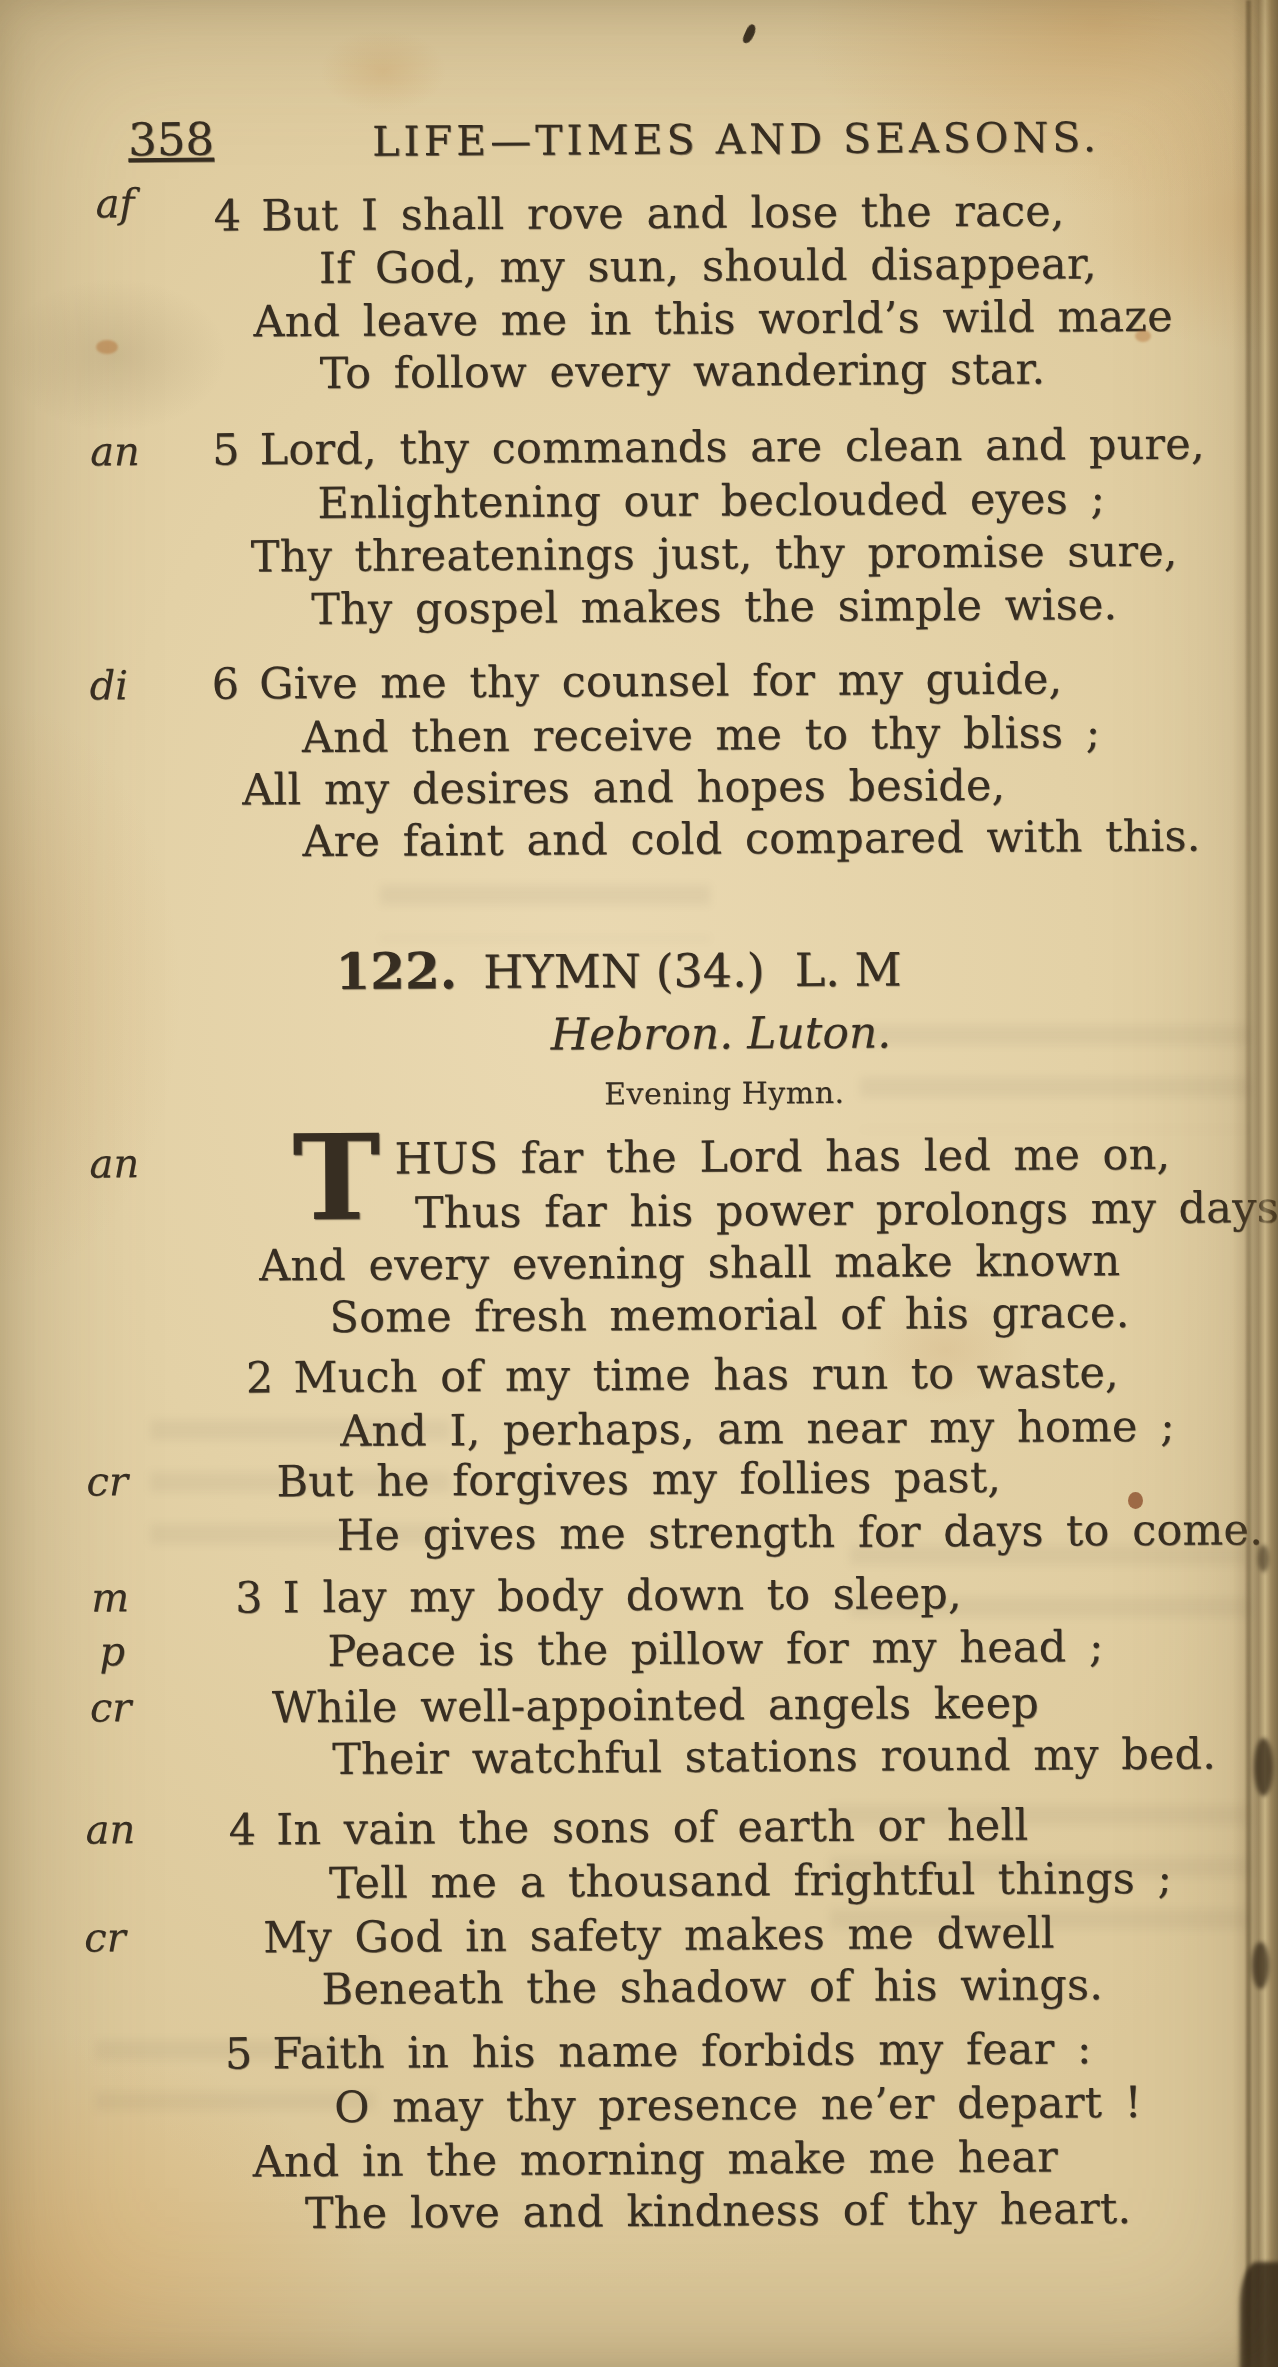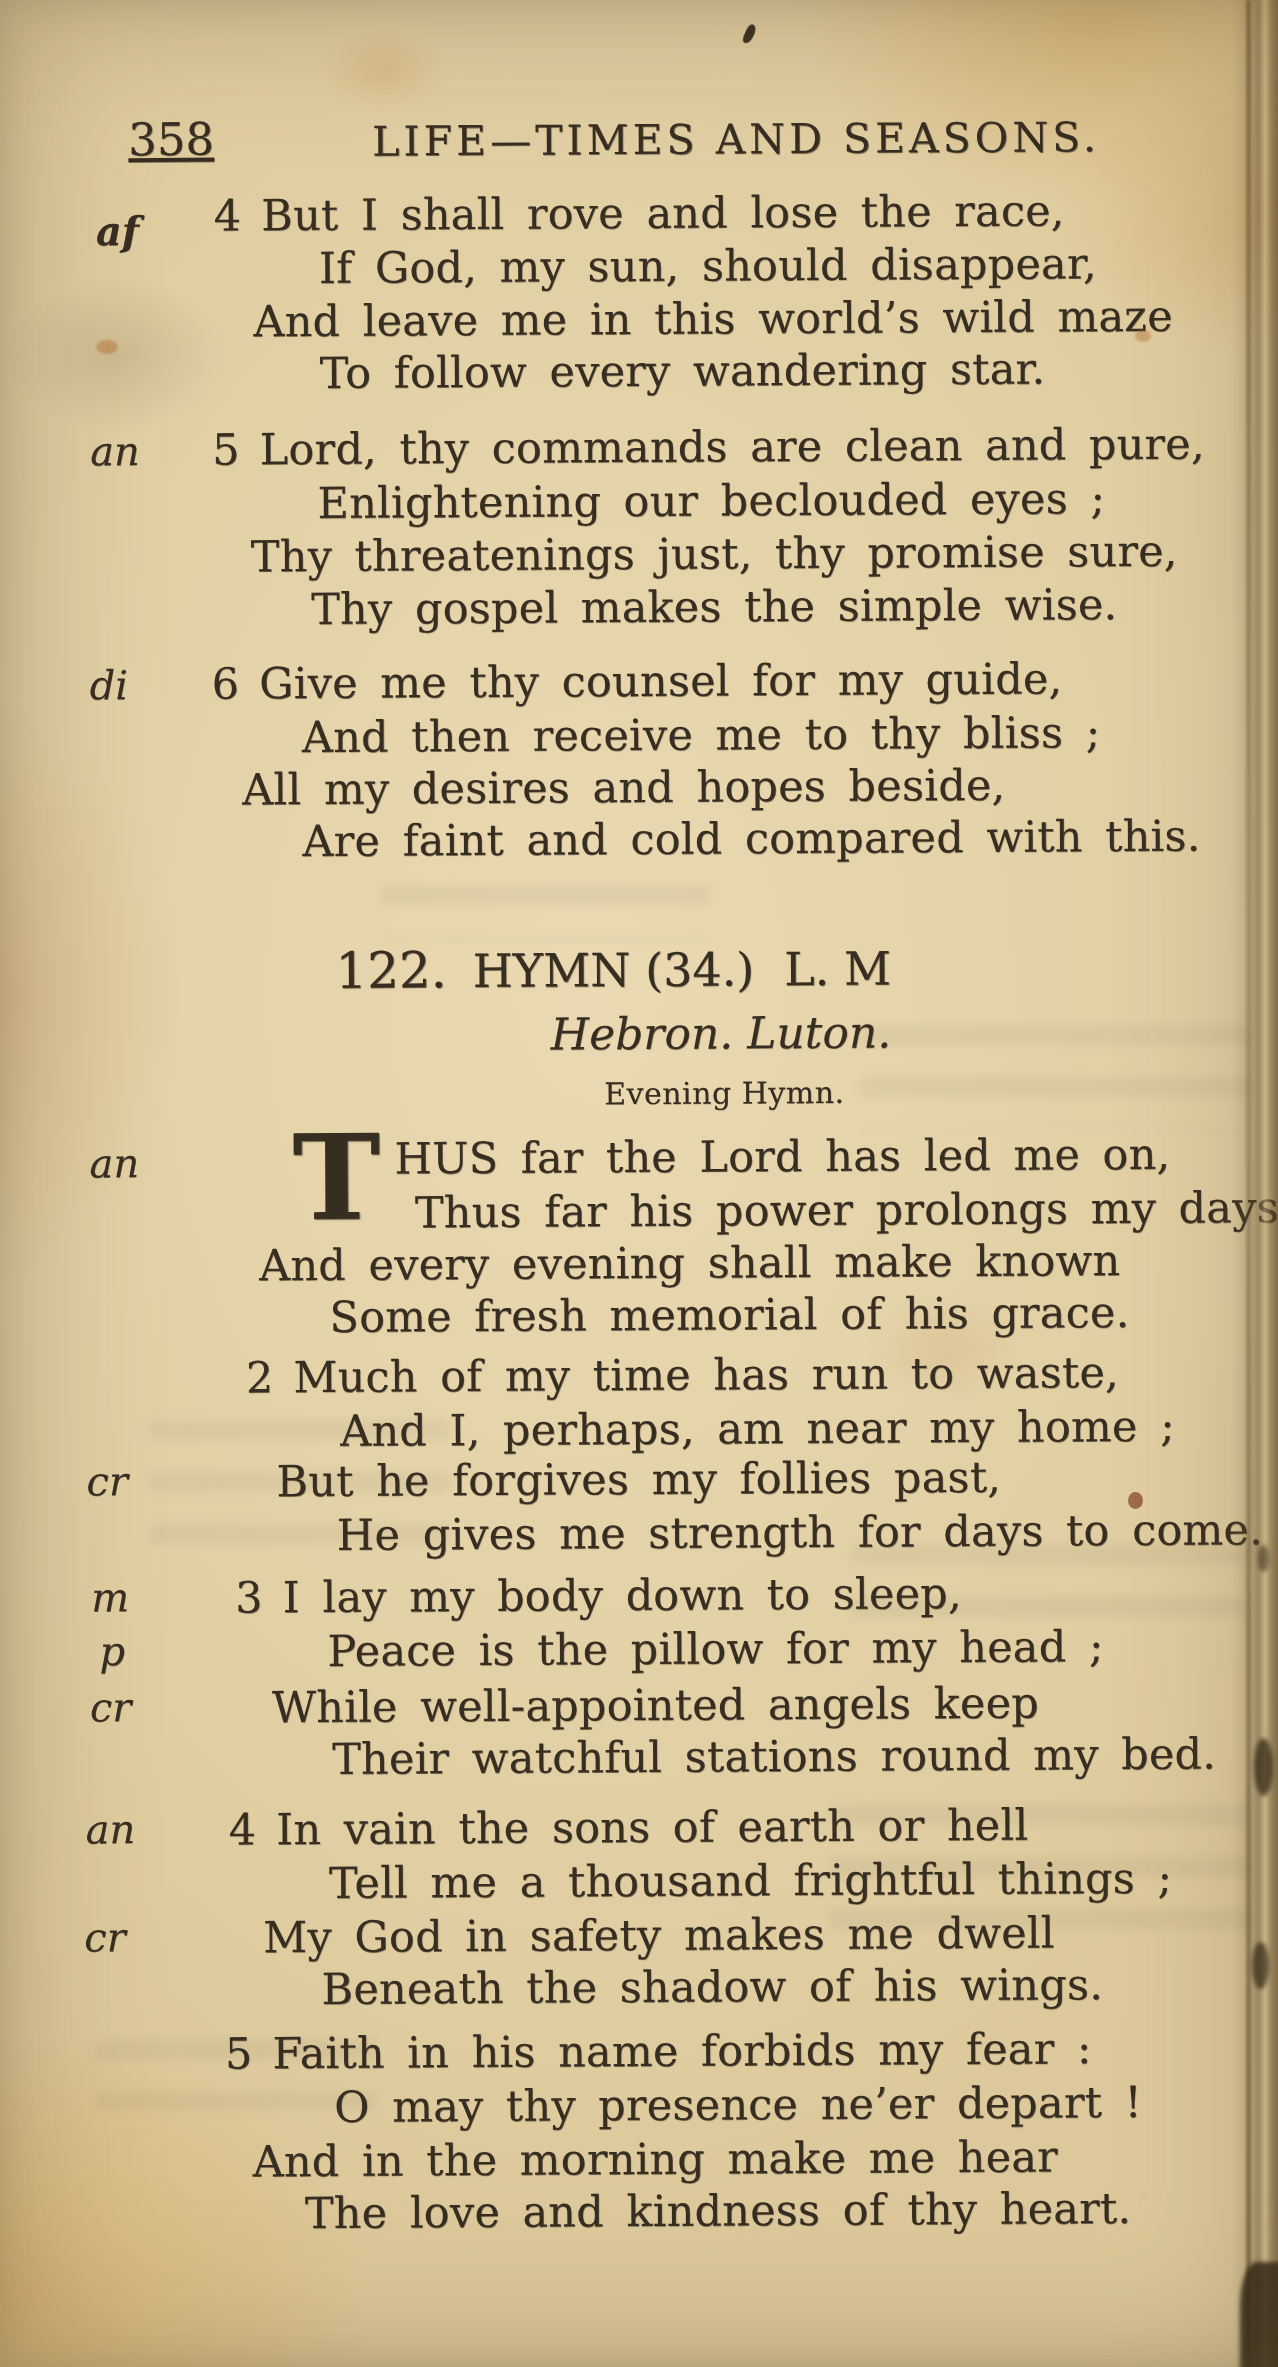--- a/index.html
+++ b/index.html
@@ -35,21 +35,21 @@
   .line{position:absolute;white-space:nowrap;font-size:43px;line-height:1;
     word-spacing:.20em;letter-spacing:.2px;
     text-shadow:.5px .7px .7px rgba(45,35,22,.55);}
   .vnum{display:inline-block;margin-right:20px;}
   .mlabel{position:absolute;font-style:italic;font-size:40px;line-height:1;
     text-shadow:.4px .6px .6px rgba(45,35,22,.5);}
   .pgnum{position:absolute;font-size:45px;text-shadow:.6px .8px .8px rgba(45,35,22,.55);}
   .runhead{position:absolute;font-size:41px;letter-spacing:4px;
     text-shadow:.8px .8px .8px rgba(45,35,22,.6);}
   .hymn-title{position:absolute;white-space:nowrap;}
-  .hymn-no{font-size:50px;font-weight:normal;margin-right:26px;
+  .hymn-no{font-size:50px;font-weight:bold;margin-right:26px;
     text-shadow:.8px .8px 1px rgba(40,30,18,.6);}
   .hymn-head{font-size:46px;margin-right:30px;text-shadow:.7px .8px .8px rgba(45,35,22,.6);}
   .hymn-meter{font-size:46px;text-shadow:.7px .8px .8px rgba(45,35,22,.6);}
   .tunes{position:absolute;font-style:italic;font-size:44px;
     text-shadow:.5px .7px .7px rgba(45,35,22,.5);}
   .subtitle{position:absolute;font-size:30px;letter-spacing:.5px;
     text-shadow:.4px .5px .5px rgba(45,35,22,.5);}
   .dropcap{position:absolute;font-size:118px;line-height:.82;font-weight:bold;
     text-shadow:1px 1px 1.2px rgba(40,30,18,.6);}
   .textlayer{position:absolute;inset:0;transform:rotate(-.35deg);transform-origin:640px 100px;}
@@ -66,21 +66,21 @@
   <div class="ghost" style="left:150px;top:1420px;width:300px;height:155px;"></div>
   <div class="ghost" style="left:850px;top:1545px;width:400px;height:95px;"></div>
   <div class="ghost" style="left:830px;top:1805px;width:420px;height:130px;"></div>
   <div class="ghost" style="left:95px;top:2040px;width:280px;height:70px;"></div>
 
   <div class="textlayer">
 
     <div class="pgnum" style="left:128px;top:110px;text-decoration:underline;">358</div>
     <div class="runhead" style="left:372px;top:116px;">LIFE—TIMES AND SEASONS.</div>
 
-    <div class="mlabel" style="left:95px;top:208px;font-weight:bold;">af</div>
+    <div class="mlabel" style="left:95px;top:180px;">af</div>
     <div class="mlabel" style="left:88px;top:428px;">an</div>
     <div class="mlabel" style="left:86px;top:662px;">di</div>
     <div class="mlabel" style="left:83px;top:1140px;">an</div>
     <div class="mlabel" style="left:78px;top:1458px;">cr</div>
     <div class="mlabel" style="left:82px;top:1574px;">m</div>
     <div class="mlabel" style="left:90px;top:1628px;">p</div>
     <div class="mlabel" style="left:80px;top:1684px;">cr</div>
     <div class="mlabel" style="left:75px;top:1806px;">an</div>
     <div class="mlabel" style="left:73px;top:1914px;">cr</div>
 

